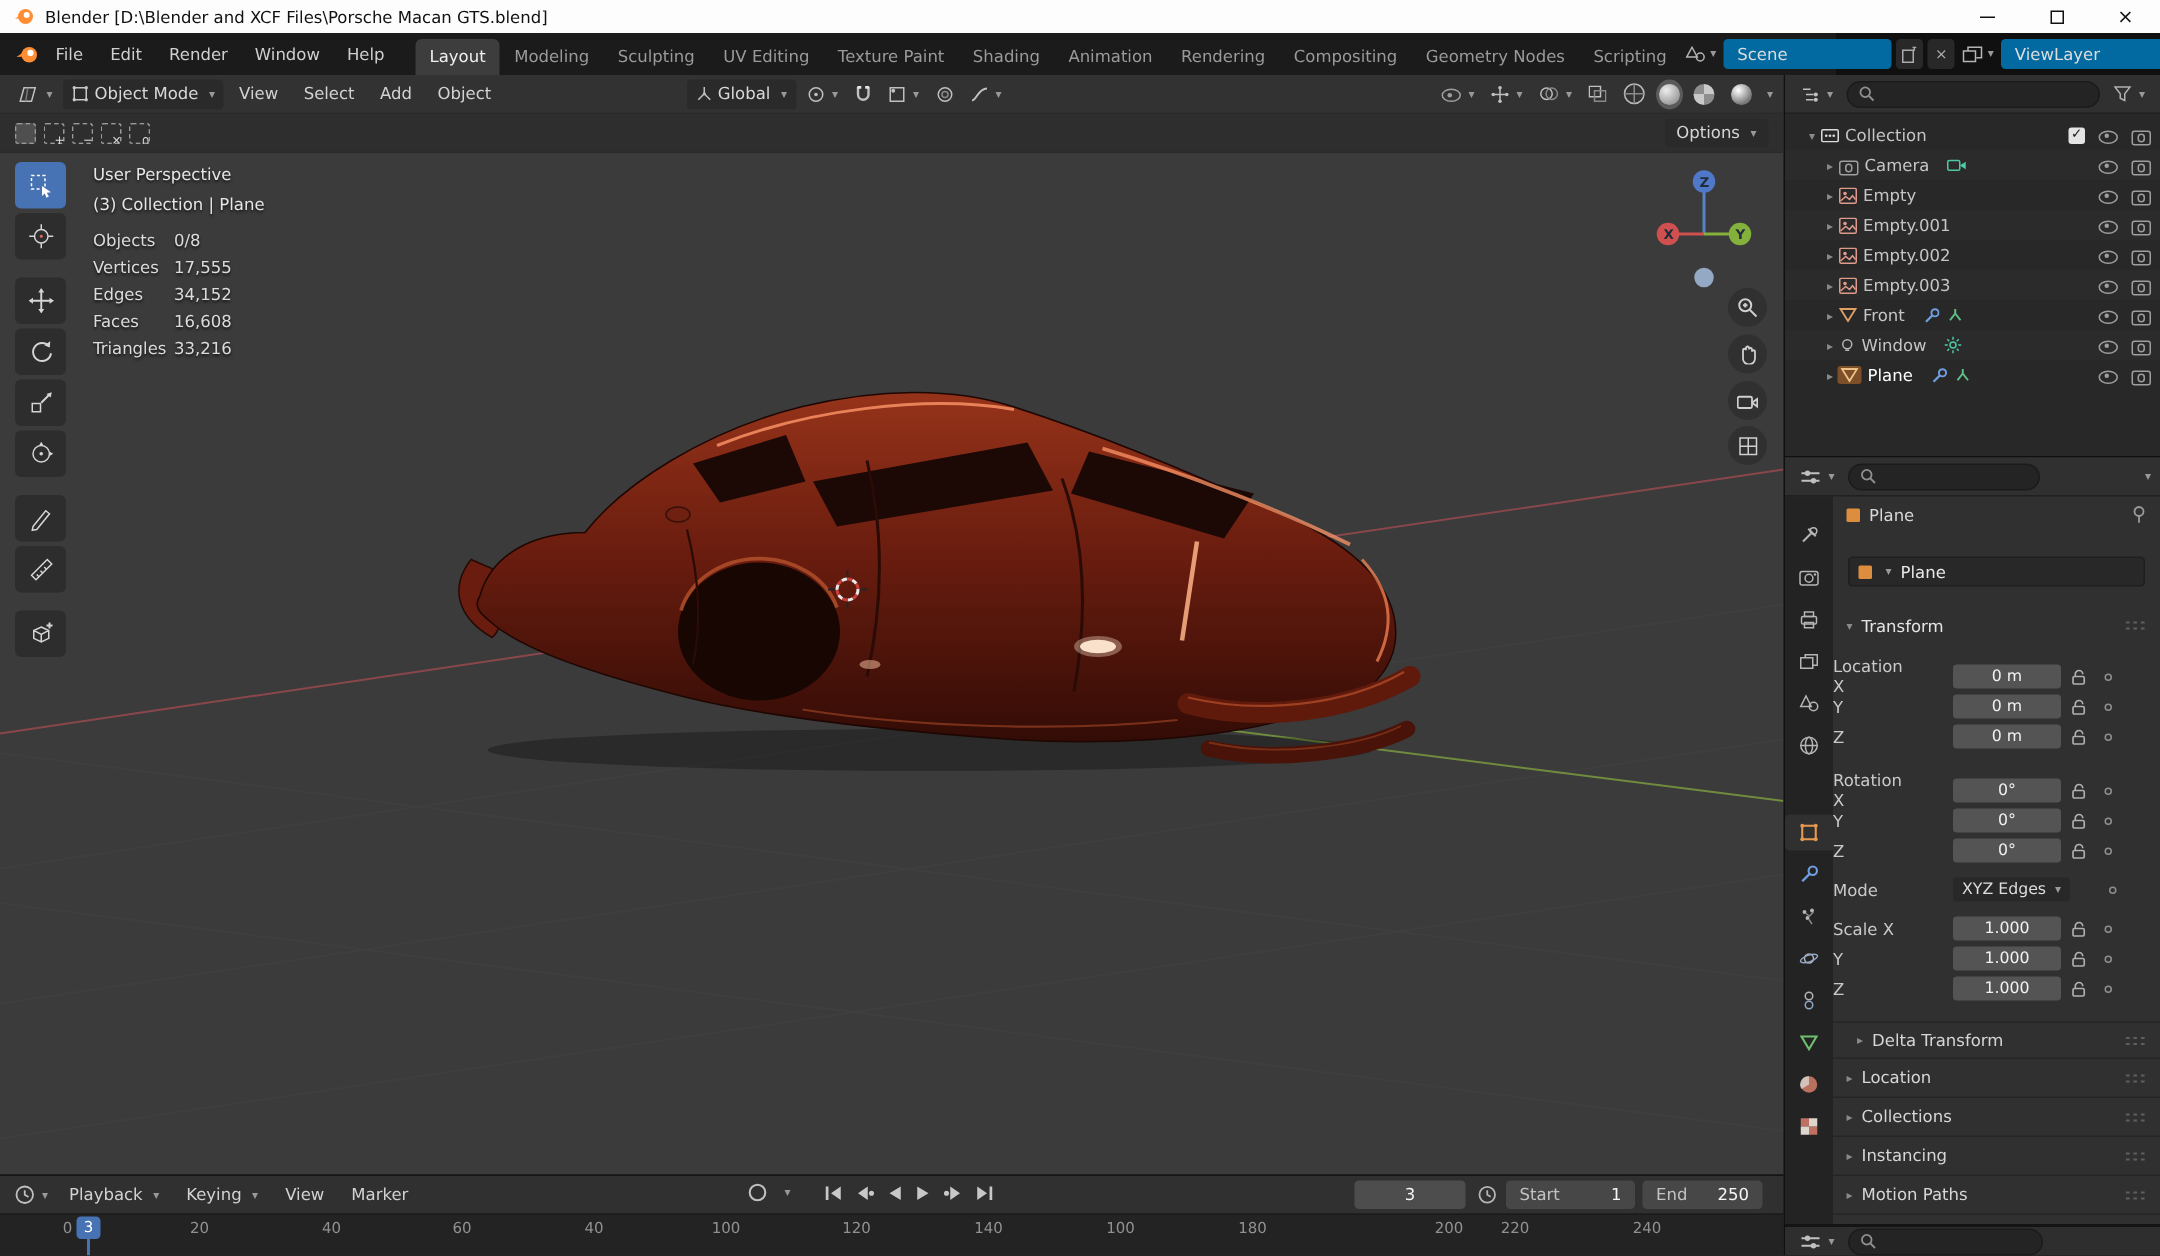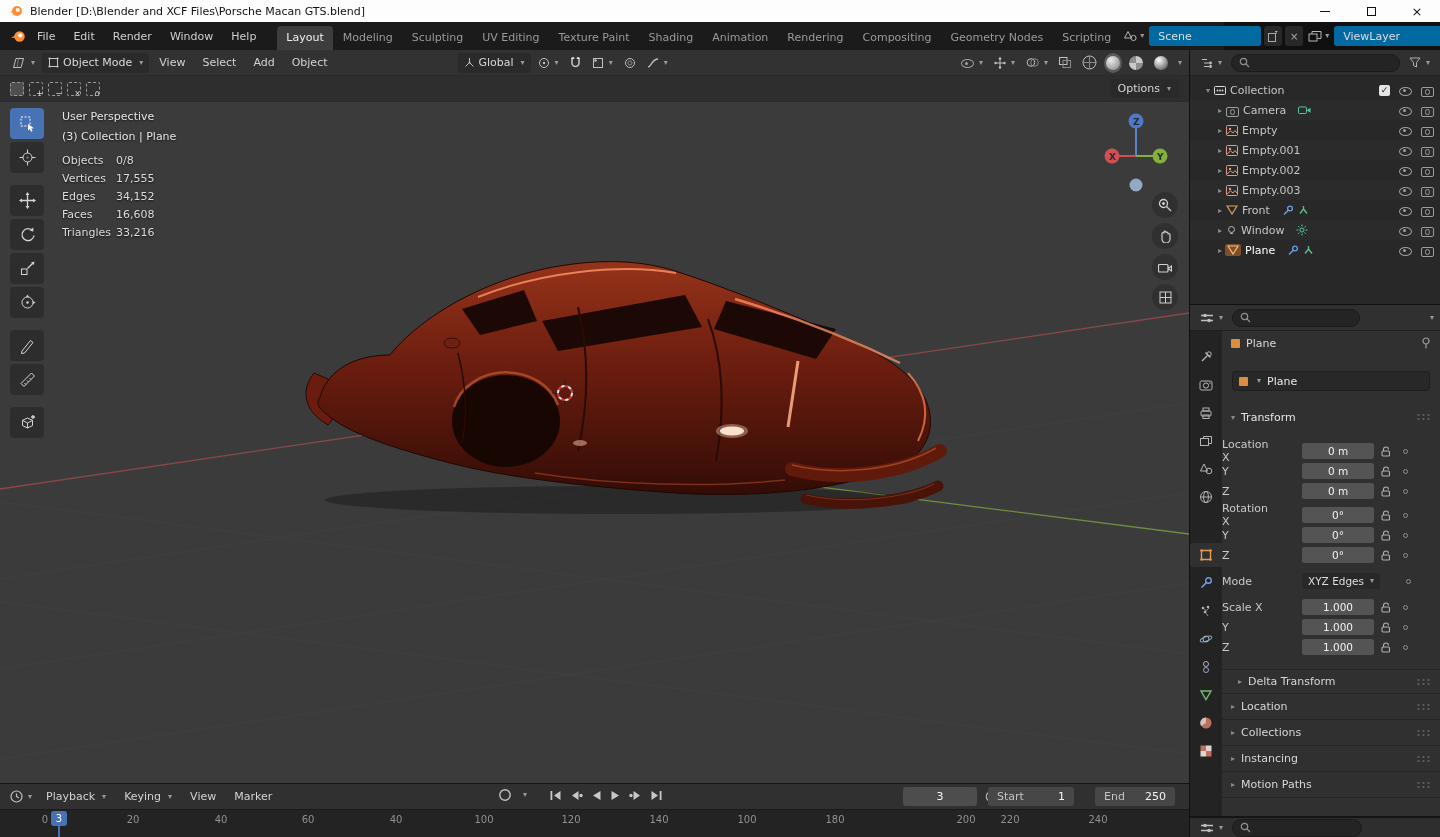--- a/index.html
+++ b/index.html
@@ -84,34 +84,34 @@
 .sq-orange{width:9px;height:9px;background:#dd8d3e;border-radius:1px;display:inline-block}
 .panel-title{margin-top:14px;height:24px;display:flex;align-items:center;padding:0 9px;gap:6px;color:#e4e4e4}
 .grip{margin-left:auto;width:15px;height:8px;opacity:.7;background-image:radial-gradient(#737373 1px,transparent 1.3px);background-size:5px 4px}
 .t-row{display:flex;align-items:center;height:20px}
 .t-label{width:80px;padding-right:26px;color:#c9c9c9}
 .t-field{width:72px;height:16px;background:#545454;border-radius:2.5px;color:#f1f1f1;font-size:10.5px;display:flex;align-items:center;justify-content:center}
 .t-field.dd2{background:#282828;justify-content:flex-start;padding:0 6px;width:78px;color:#ddd}
 .t-field.dd2 .chev{margin-left:auto}
 .t-lock{margin-left:7px;display:flex}
 .t-dot{width:5px;height:5px;border:1.2px solid #8f8f8f;border-radius:50%;margin-left:12px}
-.mt6{margin-top:6px}.mt12{margin-top:12px}.mt18{margin-top:4px}
+.mt6{margin-top:6px}.mt12{margin-top:12px}.mt18{margin-top:16px}
 .subpanel{margin-top:12px;border-top:1px solid #252525;height:24px;display:flex;align-items:center;padding:0 9px 0 16px;gap:6px;color:#d6d6d6}
 .cpanel{border-top:1px solid #252525;height:26px;display:flex;align-items:center;padding:0 9px;gap:6px;color:#d6d6d6;background:#303030}
 
 #bstrip{position:absolute;left:1190px;top:816px;width:250px;height:21px;background:#2e2e2e;border-top:2px solid #141414;display:flex;align-items:center;padding:0 6px;gap:5px}
 
 #timeline{position:absolute;left:0;top:783px;width:1189px;height:54px;background:#303030;border-top:1px solid #141414}
 .tl-head{position:relative;height:25px;display:flex;align-items:center;padding:0 6px;gap:2px}
 .tl-head .menu{padding:0 8px;color:#d2d2d2;display:flex;align-items:center;gap:4px}
 .tl-center{position:absolute;left:498px;top:4px;display:flex;align-items:center;gap:8px}
 .tbtn{display:flex;align-items:center;justify-content:center}
 .frame-field{position:absolute;left:903px;top:3px;width:74px;height:19px;background:#4d4d4d;border-radius:3px;color:#f5f5f5;display:flex;align-items:center;justify-content:center}
 .tl-clock{position:absolute;left:985px;top:6px;display:flex;align-items:center;gap:2px}
-.tl-range{position:absolute;right:14px;top:3px;display:flex;gap:21px}
+.tl-range{position:absolute;right:14px;top:3px;display:flex;gap:5px}
 .se-field{background:#474747;border-radius:3px;height:19px;display:flex;align-items:center;padding:0 9px}
 .se-l{color:#c3c3c3;margin-right:14px}
 .se-v{color:#f5f5f5;margin-left:auto}
 .tl-ruler{position:absolute;left:0;right:0;top:25px;bottom:0;background:#232323;border-top:1px solid #1a1a1a}
 .tick{position:absolute;top:4px;transform:translateX(-50%);color:#909090;font-size:10px}
 .playhead-badge{position:absolute;left:51px;top:1px;width:16px;height:15px;background:#4772b3;border-radius:3px;color:#fff;font-size:10px;display:flex;align-items:center;justify-content:center}
 .playhead-line{position:absolute;left:58px;top:16px;bottom:0;width:2px;background:#4772b3}
 </style>
 </head>
 <body>

